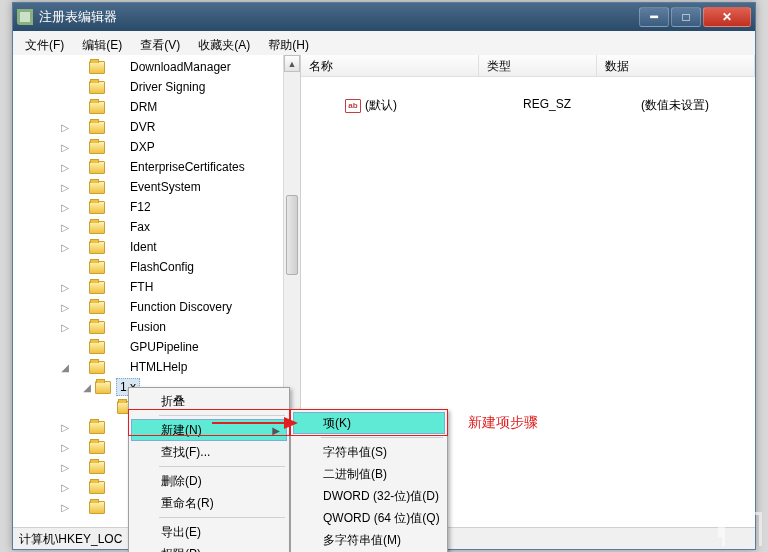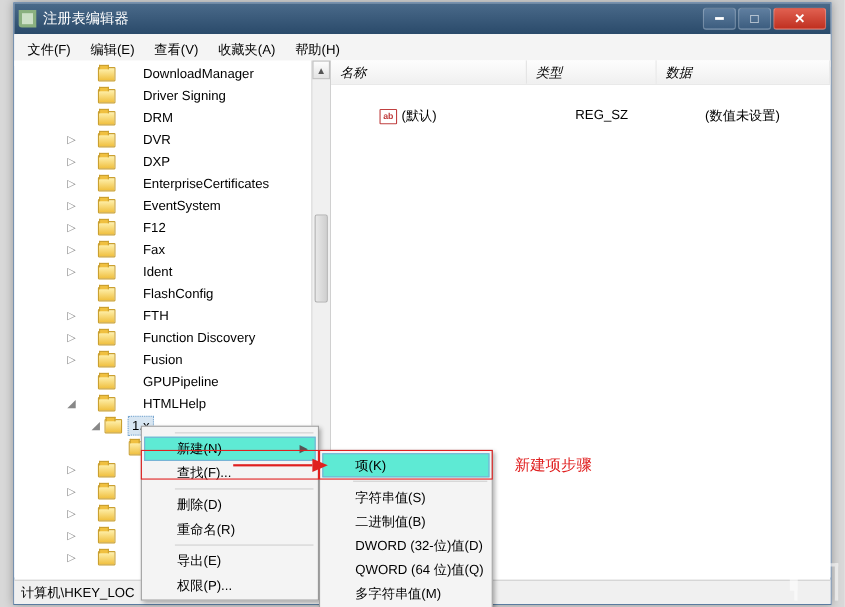--- a/index.html
+++ b/index.html
@@ -28,21 +28,21 @@
 .treelabel { padding:1px 3px; border:1px solid transparent;}
 .treelabel.sel { background:#d8e6f2; border:1px dotted #7aa7d0;}
 .level1 { padding-left: 38px; gap: 16px; }
 .level2 { padding-left: 60px; }
 .level3 { padding-left: 82px; }
 .scrollbar-v { position:absolute; right:0; top:0; bottom:0; width:17px; background:#f0f0f0; border-left:1px solid #dadada;}
 .sb-btn { height:17px; background:linear-gradient(#fdfdfd,#e3e3e3); border:1px solid #c0c0c0; display:flex;align-items:center;justify-content:center;font-size:9px;color:#555;}
 .sb-btn.bottom{position:absolute;bottom:0;left:0;right:0;}
 .sb-thumb { position:absolute; left:2px; right:2px; top:140px; height:80px; background:linear-gradient(90deg,#e8e8e8,#cfcfcf); border:1px solid #b0b0b0; border-radius:2px;}
 .rightpane { flex:1; background:#fff; position:relative; }
-.colheader { height:22px; display:flex; border-bottom:1px solid #e0e0e0;font-style:italic;}
+.colheader { height:22px; display:flex; border-bottom:1px solid #e0e0e0;}
 .colheader div { border-right:1px solid #e0e0e0; padding:3px 8px; background:linear-gradient(#fdfdfd,#f0f0f0);}
 .rowitem { display:flex; padding:18px 0;margin-left:36px;}
 .rowitem div { padding:2px 8px;}
 .valicon { width:16px; height:14px; display:inline-block; background:#fff; border:1px solid #c04040; color:#c04040; font-size:8px; font-weight:bold; text-align:center; line-height:12px; margin-right:4px; border-radius:1px;}
 .statusbar { position:absolute; bottom:0; left:0; right:0; height:22px; background:#f0f0f0; border-top:1px solid #d0d0d0; padding:3px 6px; font-size:12px;}
 .ctxmenu { position:absolute; background:#f4f4f4; border:1px solid #a0a0a0; box-shadow:2px 2px 4px rgba(0,0,0,.3); padding:2px; }
 .ctxmenu .sep { height:1px; background:#d0d0d0; margin:3px 2px 3px 28px;}
 .ctxitem { height:22px; display:flex; align-items:center; padding:0 20px 0 30px; white-space:nowrap; position:relative;}
 .ctxitem.hl { background:#5eead4; border:1px solid #7aaed6; padding:0 19px 0 29px;}
 .ctxitem .arrow { position:absolute; right:6px; font-size:10px; color:#555;}
@@ -226,20 +226,21 @@
       </div>
     </div>
   </div>
 
   <div class="statusbar">
     <span>计算机\HKEY_LOC</span>
   </div>
 </div>
 
 <div class="ctxmenu" id="ctx1">
+  <div class="ctxitem">折叠</div>
   <div class="sep"></div>
   <div class="ctxitem hl">
     <span>新建(N)</span>
     <span class="arrow">▶</span>
   </div>
   <div class="ctxitem">查找(F)...</div>
   <div class="sep"></div>
   <div class="ctxitem">删除(D)</div>
   <div class="ctxitem">重命名(R)</div>
   <div class="sep"></div>

